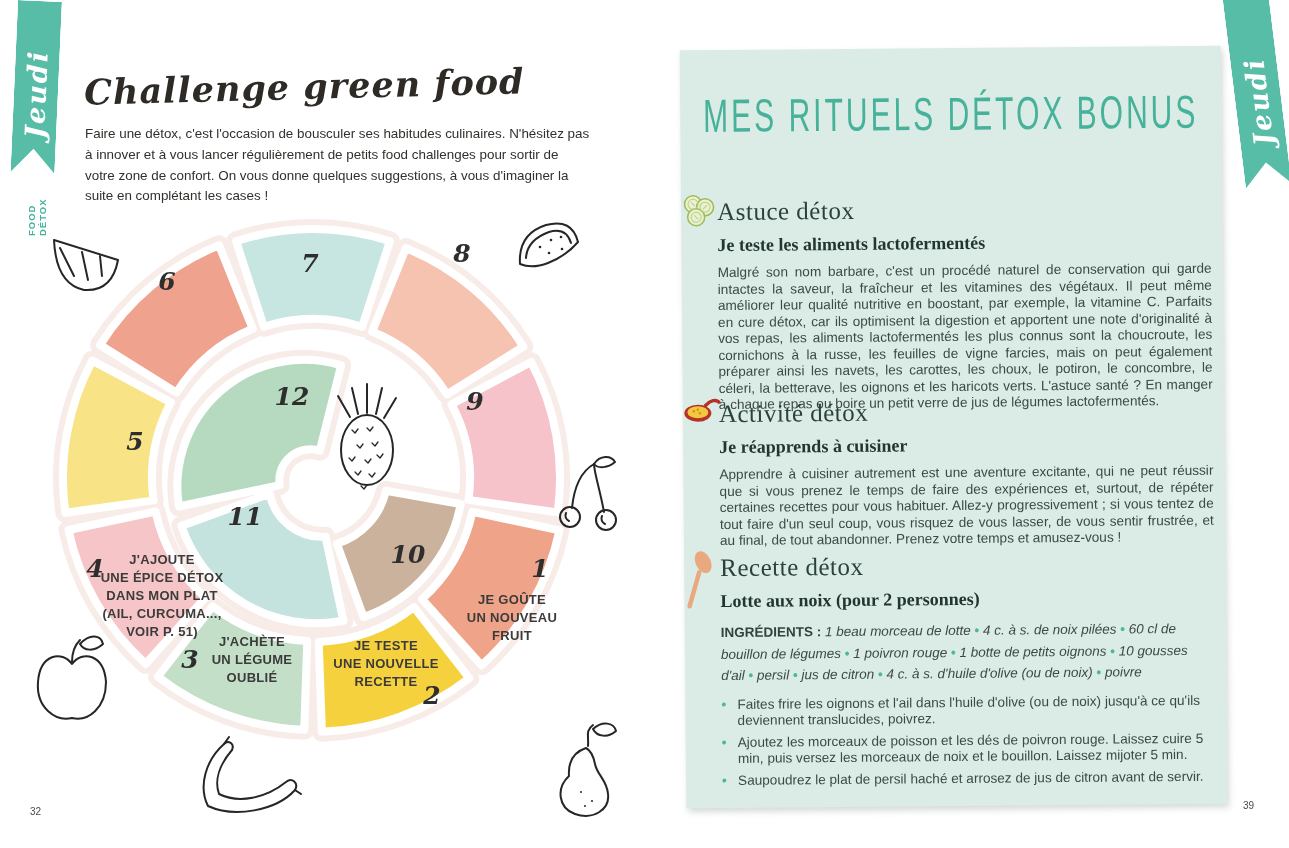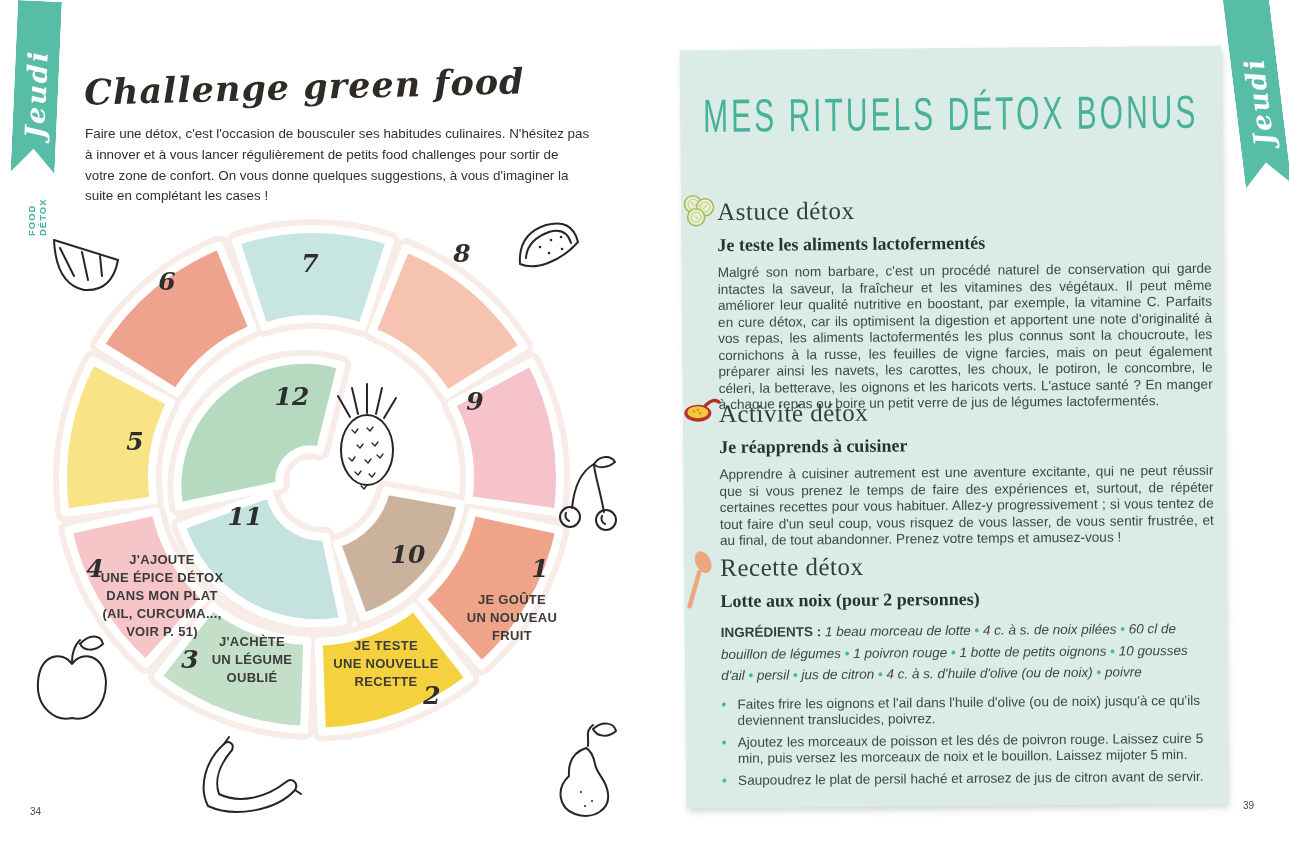--- a/index.html
+++ b/index.html
@@ -169,21 +169,21 @@
             <path d="M349,458 l3,3 l3,-4" stroke="#262626" stroke-width="1.3" fill="none"></path>
             <path d="M365,460 l3,3 l3,-4" stroke="#262626" stroke-width="1.3" fill="none"></path>
             <path d="M377,455 l3,3 l3,-4" stroke="#262626" stroke-width="1.3" fill="none"></path>
             <path d="M355,472 l3,3 l3,-4" stroke="#262626" stroke-width="1.3" fill="none"></path>
             <path d="M369,474 l3,3 l3,-4" stroke="#262626" stroke-width="1.3" fill="none"></path>
             <path d="M361,486 l3,3 l3,-4" stroke="#262626" stroke-width="1.3" fill="none"></path>
           </g>
       </g>
     </svg>
 
-    <div class="page-num pn-left">34</div>
+    <div class="page-num pn-left">32</div>
   </div>
 
   <div>
     <div class="panel">
 
       <div class="panel-title">Mes rituels détox bonus</div>
 
       <div class="section sec-1">
         <svg class="sec-icon" width="36" height="36" viewBox="0 0 36 36">
           <g stroke="#9fbb58" stroke-width="1.5" fill="#eaf0d2">

